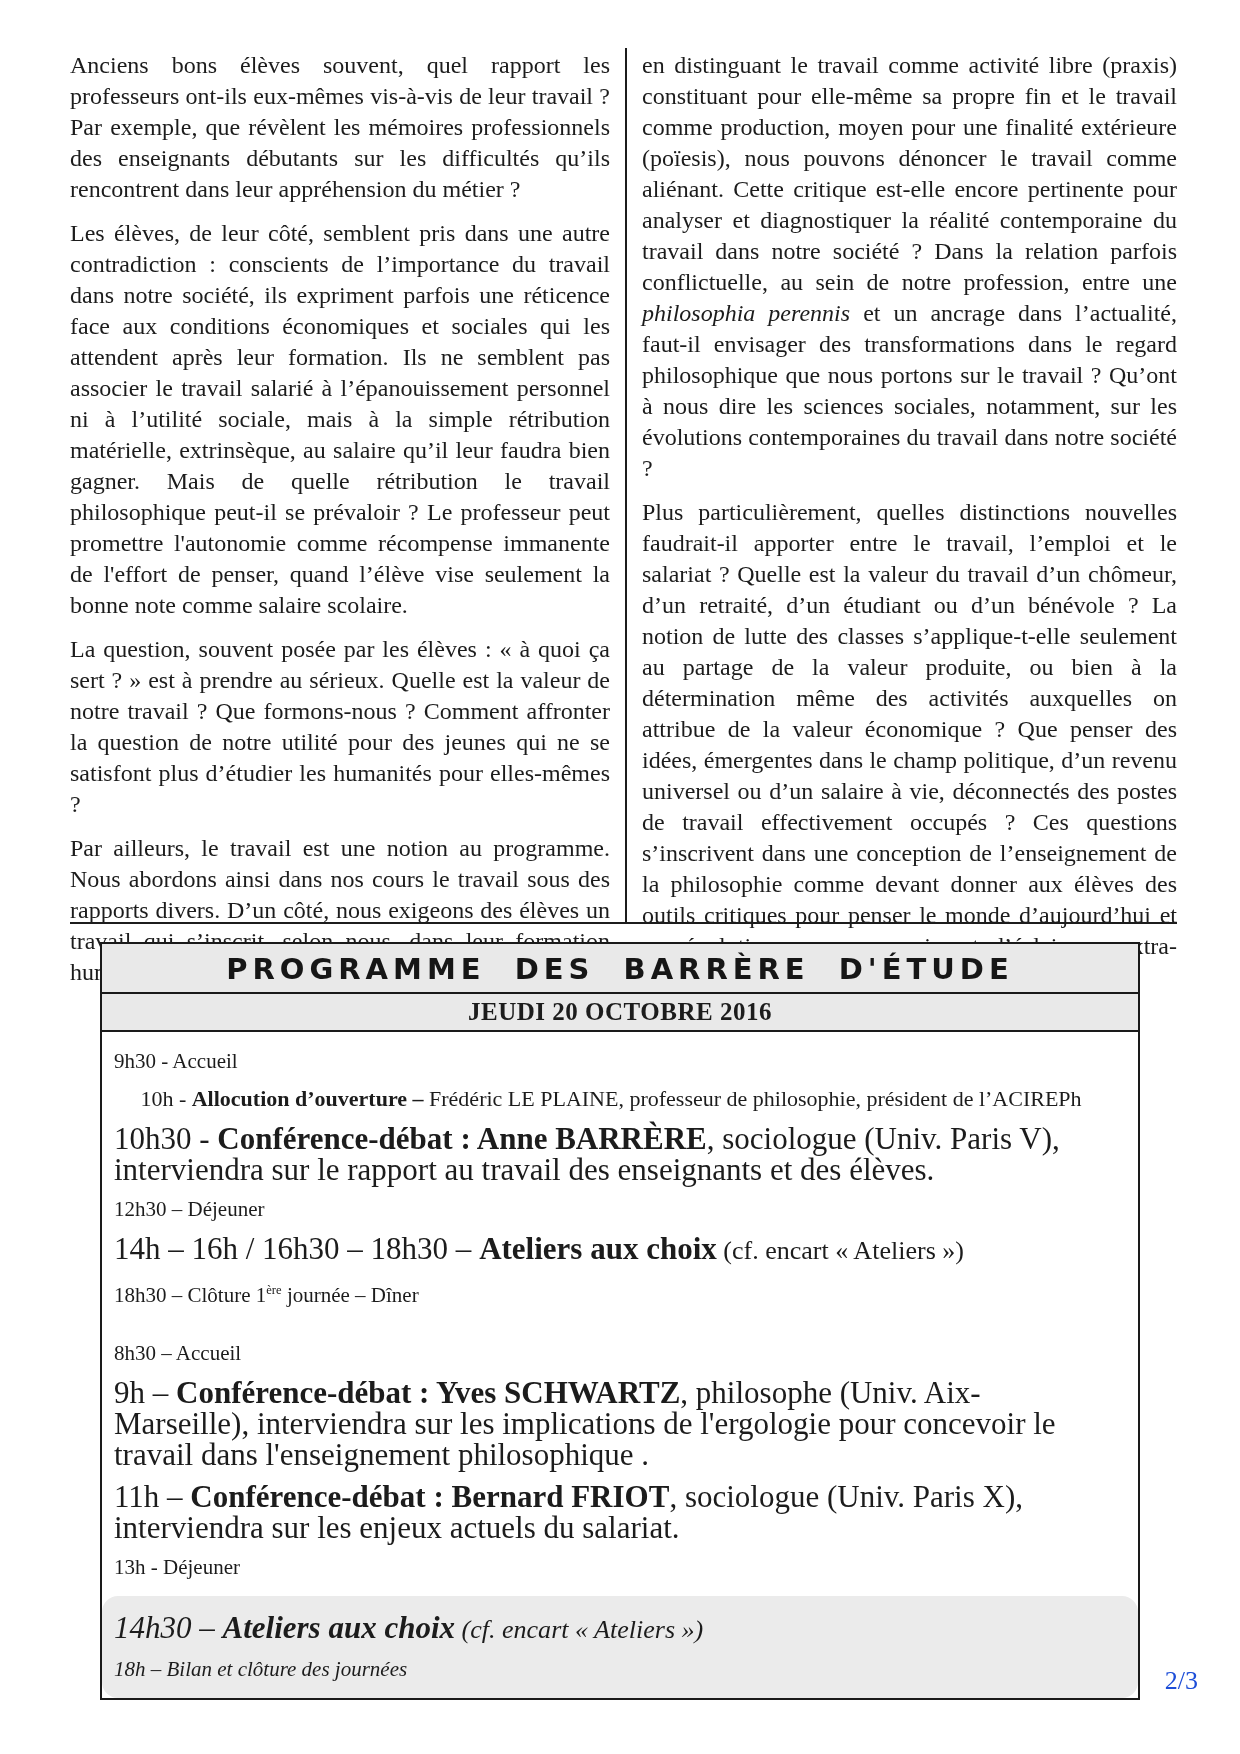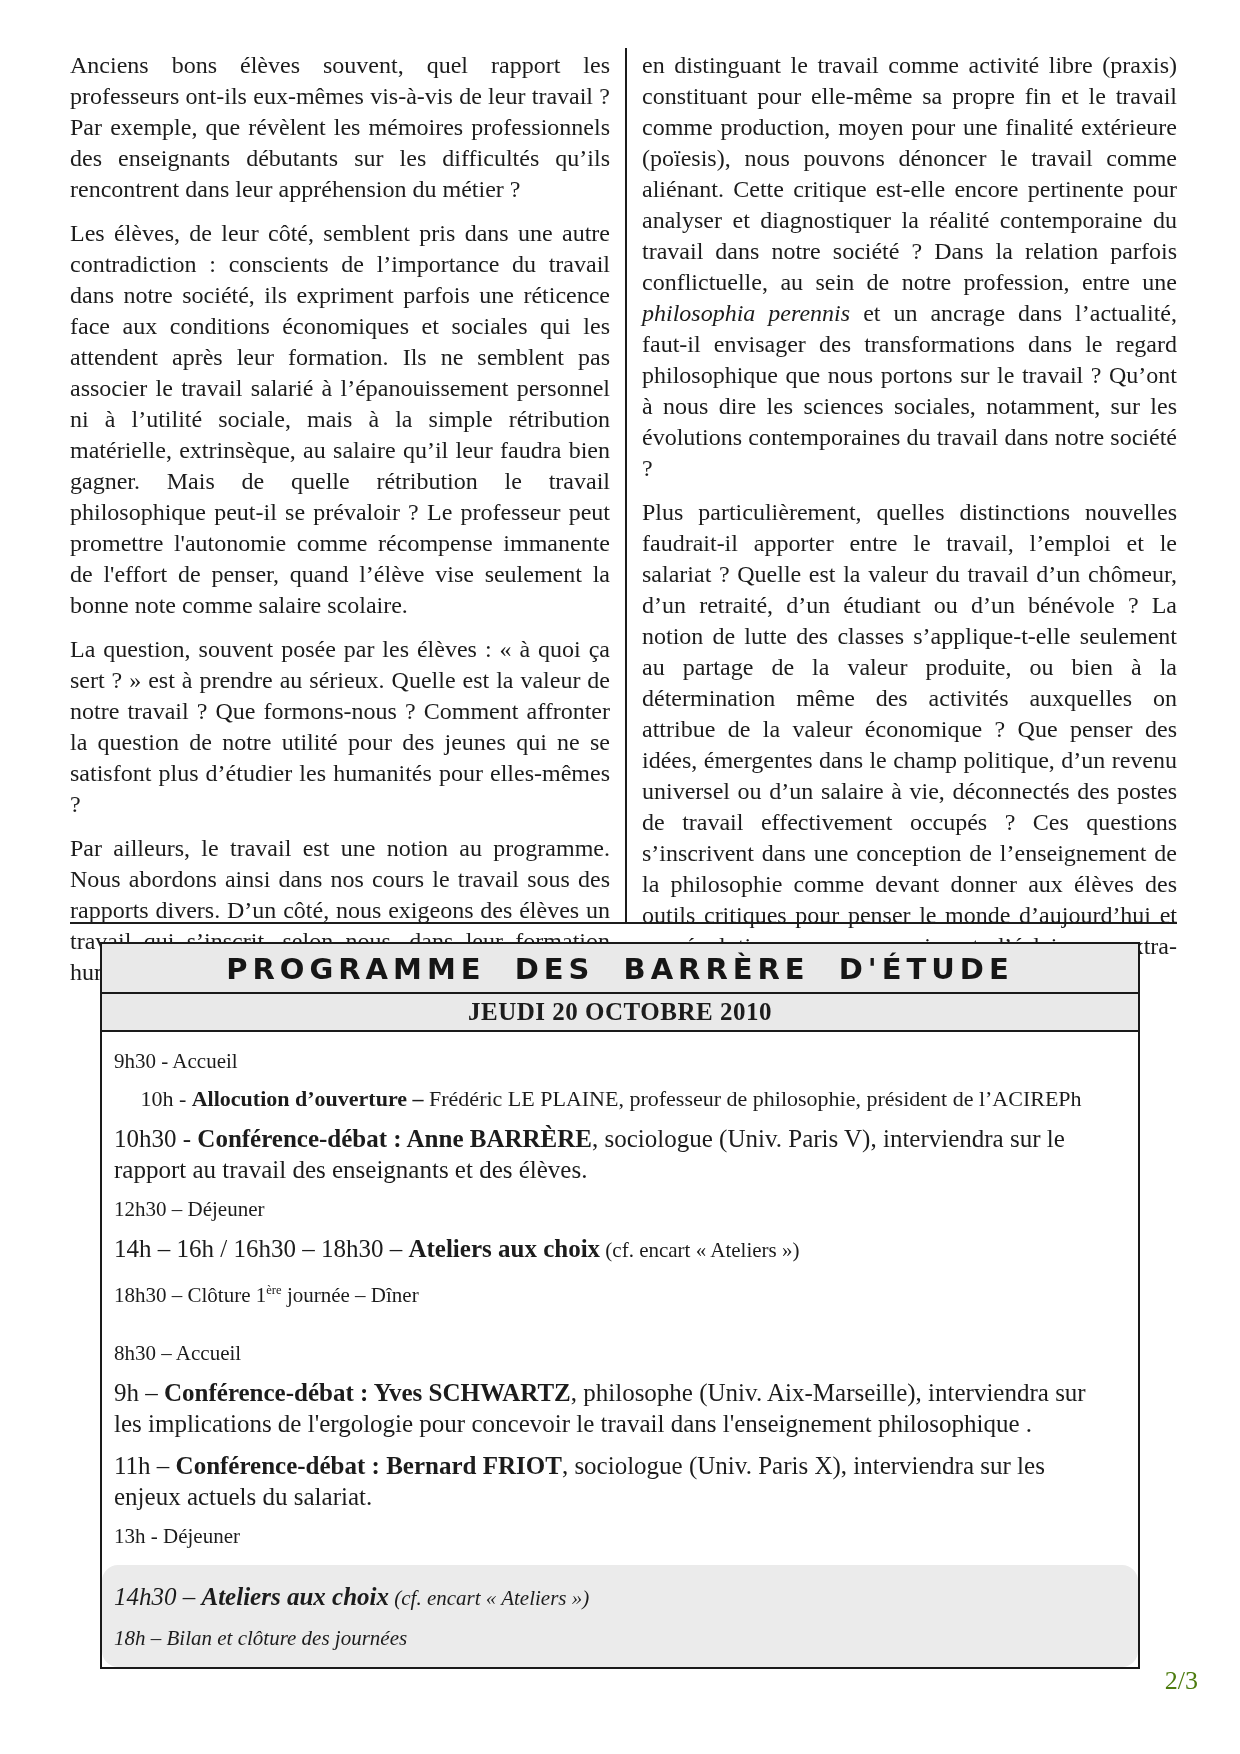--- a/index.html
+++ b/index.html
@@ -62,30 +62,30 @@
     font-size:25px;
     letter-spacing:0.5px;
     padding:4px 0;
   }
   .day-header.bt{border-top:2px solid #1a1a1a;}
   .day-body{padding:5px 30px 5px 12px;border-radius:16px;}
   .day-body.shaded{background:#ebebeb;font-style:italic;}
   .row{margin:11px 0;}
   .size-s{font-size:21px;line-height:26px;}
   .size-m{font-size:22px;line-height:27px;text-align:center;}
-  .size-l{font-size:25px;line-height:31px;}
+  .size-l{font-size:31px;line-height:31px;}
   .b{font-weight:bold;}
   .i{font-style:italic;}
   .sm{font-size:0.84em;}
   sup.run{font-size:0.6em;vertical-align:super;}
   .page-number{
     position:absolute;
     top:1666px;right:42px;
     font-size:26px;
-    color:#4d7c0f;
+    color:#1d4ed8;
   }
 </style>
 </head>
 <body>
 
 <div class="page">
 
   <div class="col col-left">
       <p><span class="run">Anciens bons élèves souvent, quel rapport les professeurs ont-ils eux-mêmes vis-à-vis de leur travail ? Par exemple, que révèlent les mémoires professionnels des enseignants débutants sur les difficultés qu’ils rencontrent dans leur appréhension du métier ?</span></p>
       <p><span class="run">Les élèves, de leur côté, semblent pris dans une autre contradiction : conscients de l’importance du travail dans notre société, ils expriment parfois une réticence face aux conditions économiques et sociales qui les attendent après leur formation. Ils ne semblent pas associer le travail salarié à l’épanouissement personnel ni à l’utilité sociale, mais à la simple rétribution matérielle, extrinsèque, au salaire qu’il leur faudra bien gagner. Mais de quelle rétribution le travail philosophique peut-il se prévaloir ? Le professeur peut promettre l'autonomie comme récompense immanente de l'effort de penser, quand l’élève vise seulement la bonne note comme salaire scolaire.</span></p>
@@ -98,21 +98,21 @@
   <div class="col col-right">
       <p><span class="run">en distinguant le travail comme activité libre (praxis) constituant pour elle-même sa propre fin et le travail comme production, moyen pour une finalité extérieure (poïesis), nous pouvons dénoncer le travail comme aliénant. Cette critique est-elle encore pertinente pour analyser et diagnostiquer la réalité contemporaine du travail dans notre société ? Dans la relation parfois conflictuelle, au sein de notre profession, entre une </span><span class="run i">philosophia perennis</span><span class="run"> et un ancrage dans l’actualité, faut-il envisager des transformations dans le regard philosophique que nous portons sur le travail ? Qu’ont à nous dire les sciences sociales, notamment, sur les évolutions contemporaines du travail dans notre société ?</span></p>
       <p><span class="run">Plus particulièrement, quelles distinctions nouvelles faudrait-il apporter entre le travail, l’emploi et le salariat ? Quelle est la valeur du travail d’un chômeur, d’un retraité, d’un étudiant ou d’un bénévole ? La notion de lutte des classes s’applique-t-elle seulement au partage de la valeur produite, ou bien à la détermination même des activités auxquelles on attribue de la valeur économique ? Que penser des idées, émergentes dans le champ politique, d’un revenu universel ou d’un salaire à vie, déconnectés des postes de travail effectivement occupés ? Ces questions s’inscrivent dans une conception de l’enseignement de la philosophie comme devant donner aux élèves des outils critiques pour penser le monde d’aujourd’hui et ses évolutions, en se nourrissant d’éclairages extra-philosophiques.</span></p>
     </div>
 
   <div class="bottom-rule"></div>
 
   <div class="program-box">
     <div class="program-title">PROGRAMME DES BARRÈRE D'ÉTUDE</div>
 
-    <div class="day-header">JEUDI 20 OCTOBRE 2010</div>
+    <div class="day-header">JEUDI 20 OCTOBRE 2016</div>
 
     <div class="day-body">
         <div class="row size-s"><span class="run">9h30 - Accueil</span></div>
         <div class="row size-m"><span class="run">10h - </span><span class="run b">Allocution d’ouverture – </span><span class="run">Frédéric LE PLAINE, professeur de philosophie, président de l’ACIREPh</span></div>
         <div class="row size-l"><span class="run">10h30 - </span><span class="run b">Conférence-débat : Anne BARRÈRE</span><span class="run">, sociologue (Univ. Paris V), interviendra sur le rapport au travail des enseignants et des élèves.</span></div>
         <div class="row size-s"><span class="run">12h30 – Déjeuner</span></div>
         <div class="row size-l"><span class="run">14h – 16h / 16h30 – 18h30 – </span><span class="run b">Ateliers aux choix</span><span class="run sm"> (cf. encart « Ateliers »)</span></div>
         <div class="row size-s"><span class="run">18h30 – Clôture 1</span><sup class="run">ère</sup><span class="run"> journée – Dîner</span></div>
       </div>
 

